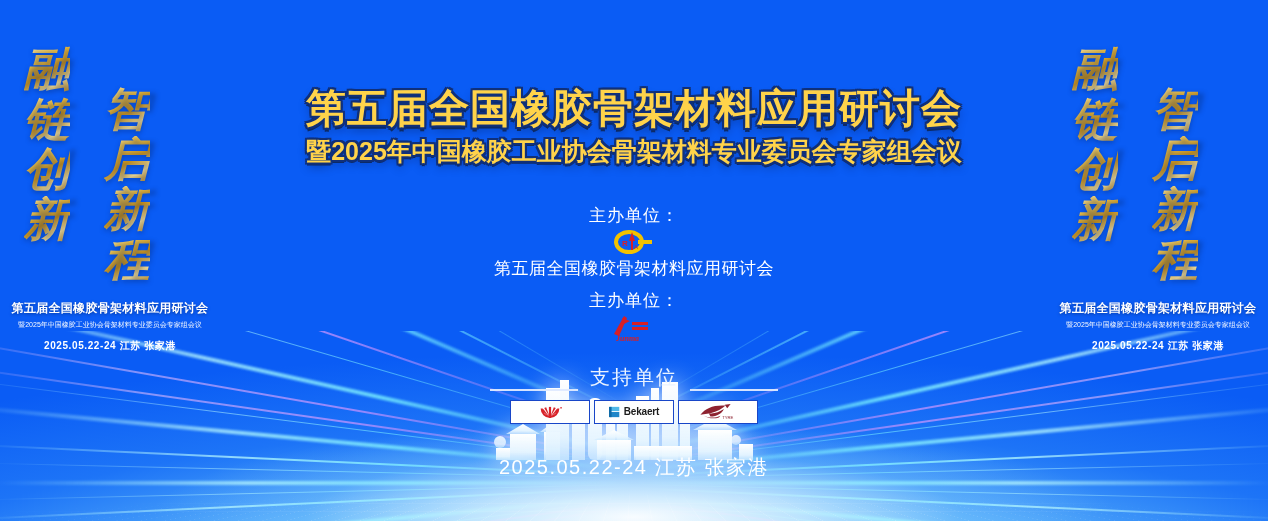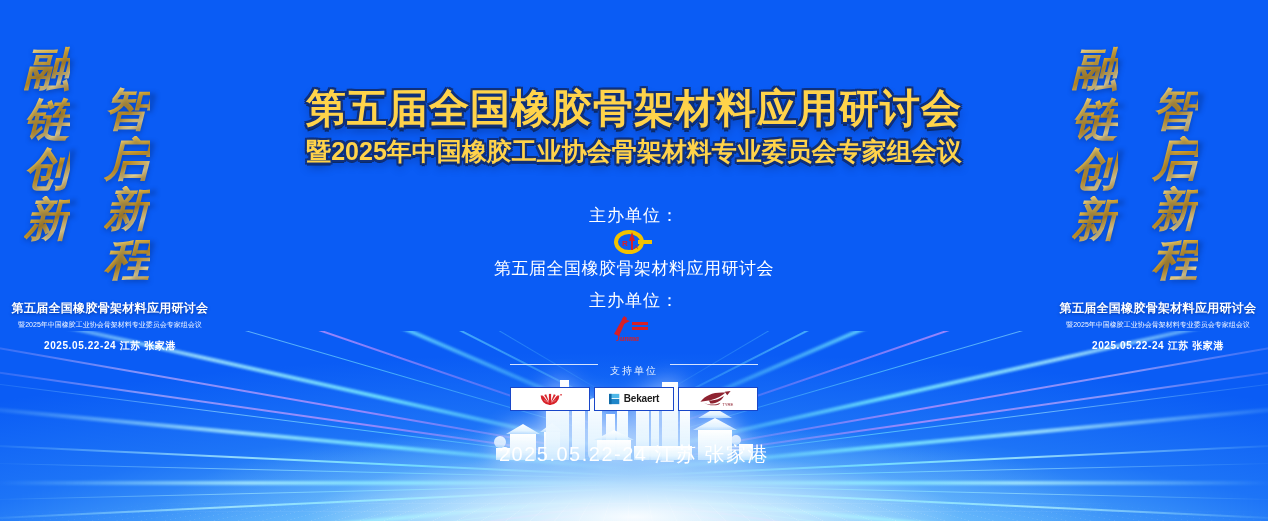--- a/index.html
+++ b/index.html
@@ -61,21 +61,21 @@
       0 3px 0 #0c2a66, 0 5px 9px rgba(0,20,70,.4);
   }
 
   .org-block{margin-top:38px;display:flex;flex-direction:column;align-items:center;gap:9px;}
   .org-row{display:flex;align-items:center;justify-content:center;color:#ffffff;font-size:17px;white-space:nowrap;flex-direction:column;}
   .org-label{letter-spacing:1px;}
   .org-logo{width:52px;height:30px;margin:0 8px;display:inline-flex;align-items:center;justify-content:center;}
   .org-name{letter-spacing:.5px;}
 
   .support{margin-top:22px;display:flex;flex-direction:column;align-items:center;}
-  .support-head{display:flex;align-items:flex-start;justify-content:center;gap:12px;color:#eaf3ff;font-size:10px;letter-spacing:2px;}
+  .support-head{display:flex;align-items:flex-end;justify-content:center;gap:12px;color:#eaf3ff;font-size:20px;letter-spacing:2px;}
   .support-head .bar{width:88px;height:1.5px;background:#dfeaff;opacity:.95;}
   .logos{margin-top:9px;display:flex;gap:4px;}
   .logo-card{width:78px;height:22px;background:#ffffff;border:1px solid #1846c8;display:flex;align-items:center;justify-content:center;overflow:hidden;}
   .bekaert-txt{font-size:10px;font-weight:bold;color:#1c1c1c;letter-spacing:-.2px;margin-left:3px;}
 
   .date{margin-top:30px;color:#ffffff;font-size:20px;letter-spacing:1.5px;}
 
   
   .side{position:absolute;top:0;height:521px;width:220px;}
   .side.left{left:0;} .side.right{right:0;}

